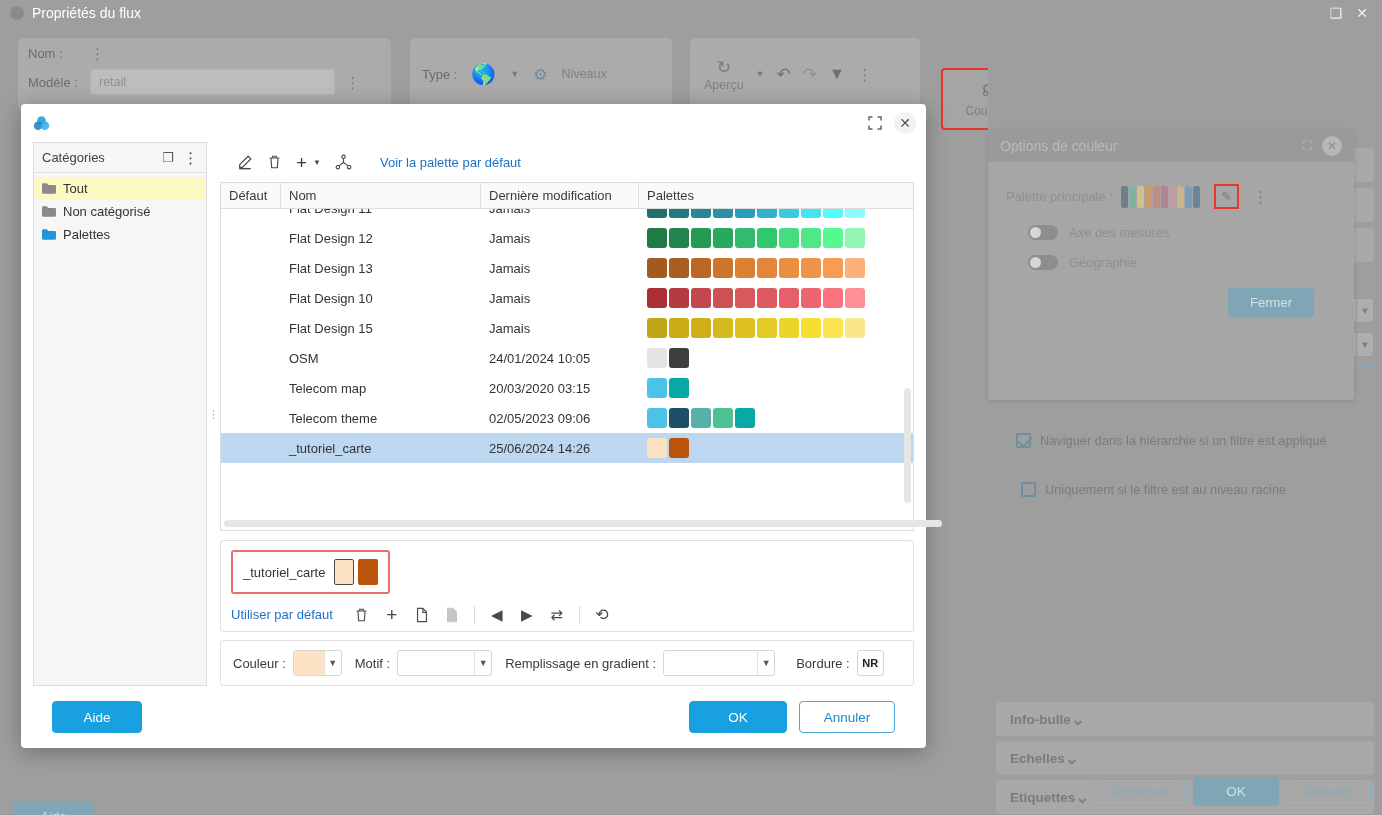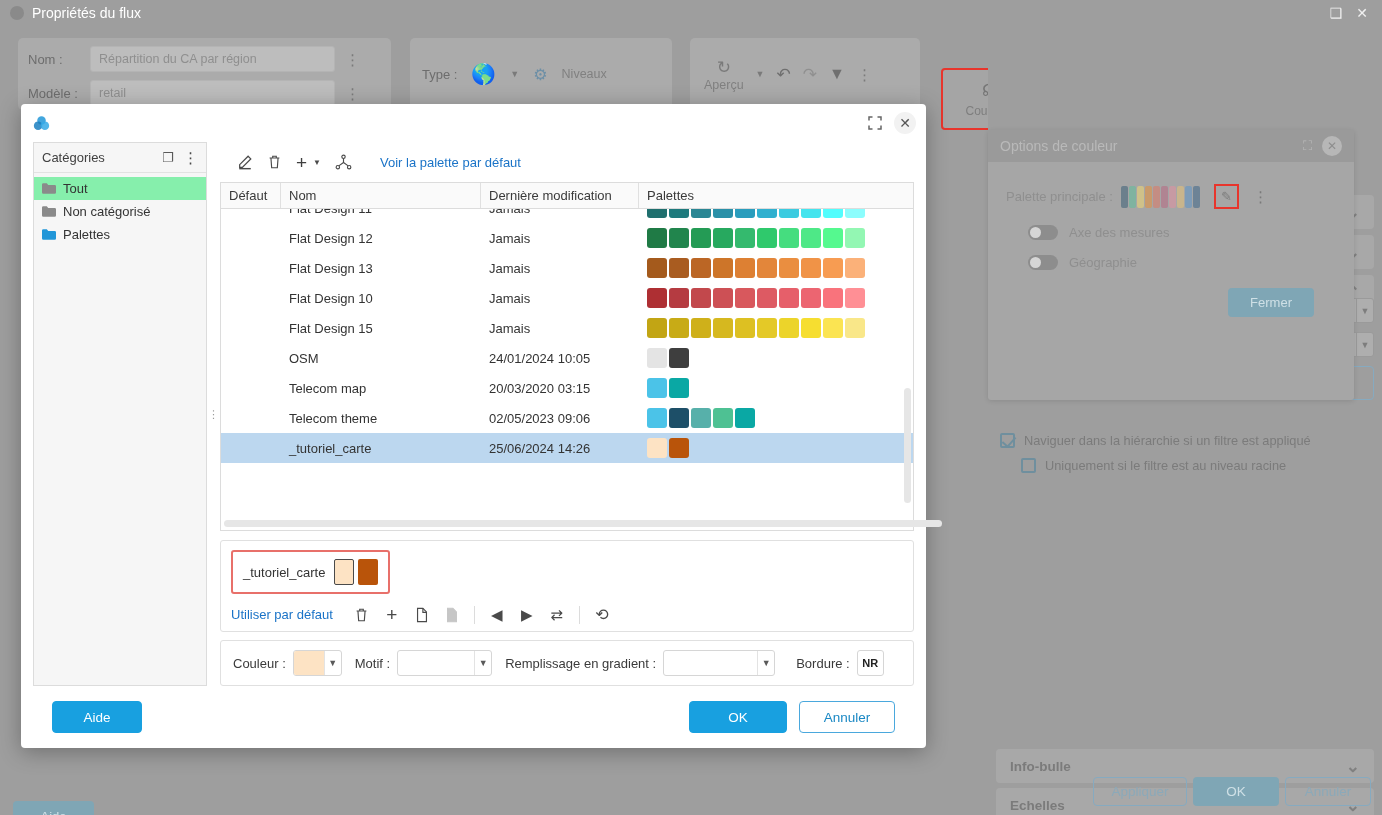--- a/index.html
+++ b/index.html
@@ -59,22 +59,22 @@
   }
   .hl-red { border: 2px solid #e8352c; }
 
   
   .bg-panel {
     position: absolute; left: 988px; top: 26px; width: 394px; height: 740px;
     background: #9e9e9e;
   }
   .bg-section {
     background: #a8a8a8; border-radius: 4px;
-    display: flex; align-items: center; justify-content: space-between;
-    padding: 0 14px; color: #7b7b7b; font-weight: bold; font-size: 13.5px; margin-top: 47px;
+    display: flex; align-items: center; 
+    padding: 0 14px; color: #7b7b7b; font-weight: bold; font-size: 13.5px;
   }
   .chev { font-size: 17px; color: #808080; }
 
   .bg-check { display:flex; align-items:center; gap:9px; color:#7b7b7b; font-size:12.8px; }
   .cbox { width:15px; height:15px; border:2px solid #6f8f9e; border-radius:2px; background:transparent; position:relative; }
   .cbox.on::after {
     content:''; position:absolute; left:3px; top:-1px; width:6px; height:11px;
     border:solid #6f8f9e; border-width:0 2.4px 2.4px 0; transform: rotate(42deg);
   }
 
@@ -127,21 +127,21 @@
   .cat-head {
     height:30px; display:flex; align-items:center; padding:0 8px; gap:7px;
     border-bottom:1px solid #e2e2e2; background:#f6f6f6;
   }
   .cat-head .t { font-size:13px; color:#414141; }
   .cat-head .sp { margin-left:auto; display:flex; align-items:center; gap:9px; }
   .cat-item {
     height:23px; display:flex; align-items:center; gap:7px; padding-left:8px;
     font-size:13px; color:#333;
   }
-  .cat-item.sel { background:#86efac; }
+  .cat-item.sel { background:#fef9c3;border-radius:6px; }
 
   .splitter { width:13px; display:flex; align-items:center; justify-content:center; }
   .splitter .dots { color:#9a9a9a; font-size:11px; line-height:4px; letter-spacing:0; }
 
   
   .right-pane { flex:1; display:flex; flex-direction:column; min-width:0; }
 
   .search-row { height:40px; display:flex; align-items:center; gap:0; }
   .search-box {
     width:300px; height:26px; background:#f1f1f1; border-radius:4px;
@@ -255,21 +255,20 @@
       <span>❑</span>
       <span>✕</span>
     </span>
   </div>
 
   <div class="bg-body">
 
     <div class="bg-card" style="left:18px; top:12px; width:373px; height:72px; padding:8px 10px;">
       <div class="bg-row" style="margin-bottom:8px;">
         <span class="bg-label" style="width:52px;">Nom :</span>
-        <span class="bg-input" style="width:245px;">Répartition du CA par région</span>
         <span class="bg-kebab">⋮</span>
       </div>
       <div class="bg-row">
         <span class="bg-label" style="width:52px;">Modèle :</span>
         <span class="bg-input" style="width:245px;">retail</span>
         <span class="bg-kebab">⋮</span>
       </div>
     </div>
 
     <div class="bg-card" style="left:410px; top:12px; width:262px; height:72px; display:flex; align-items:center; gap:14px; padding:0 12px;">
@@ -338,25 +337,25 @@
       <div class="combo" style="position:absolute;left:300px;top:246px;width:86px;height:25px;background:#aeaeae;border-color:#9a9a9a;">
         <span class="val" style="flex:1;"></span>
         <span class="arrow" style="border-color:#9a9a9a;color:#7d7d7d;">▼</span>
       </div>
       <div class="combo" style="position:absolute;left:300px;top:280px;width:86px;height:25px;background:#aeaeae;border-color:#9a9a9a;">
         <span class="val" style="flex:1;"></span>
         <span class="arrow" style="border-color:#9a9a9a;color:#7d7d7d;">▼</span>
       </div>
       <div style="position:absolute;left:300px;top:314px;width:86px;height:34px;border:1px solid #86aac0;border-radius:4px;"></div>
 
-      <div class="bg-check" style="position:absolute;left:12px;top:381px;">
+      <div class="bg-check" style="position:absolute;left:28px;top:381px;">
         <span class="cbox on"></span>
         <span>Naviguer dans la hiérarchie si un filtre est appliqué</span>
       </div>
-      <div class="bg-check" style="position:absolute;left:33px;top:406px;">
+      <div class="bg-check" style="position:absolute;left:33px;top:430px;">
         <span class="cbox"></span>
         <span>Uniquement si le filtre est au niveau racine</span>
       </div>
 
       <div class="bg-section" style="position:absolute;left:8px;top:650px;width:378px;height:34px;">
         <span>Info-bulle</span>
         <span class="chev">⌄</span>
       </div>
       <div class="bg-section" style="position:absolute;left:8px;top:689px;width:378px;height:34px;">
         <span>Echelles</span>

